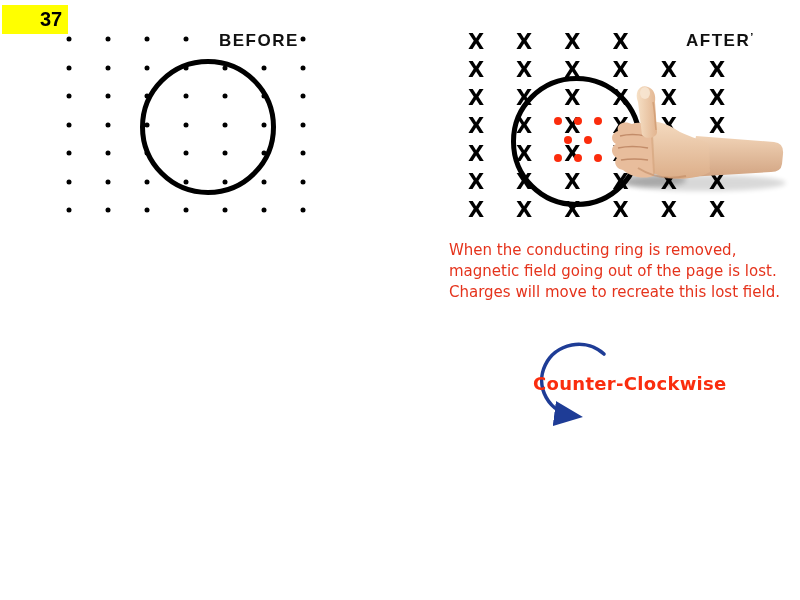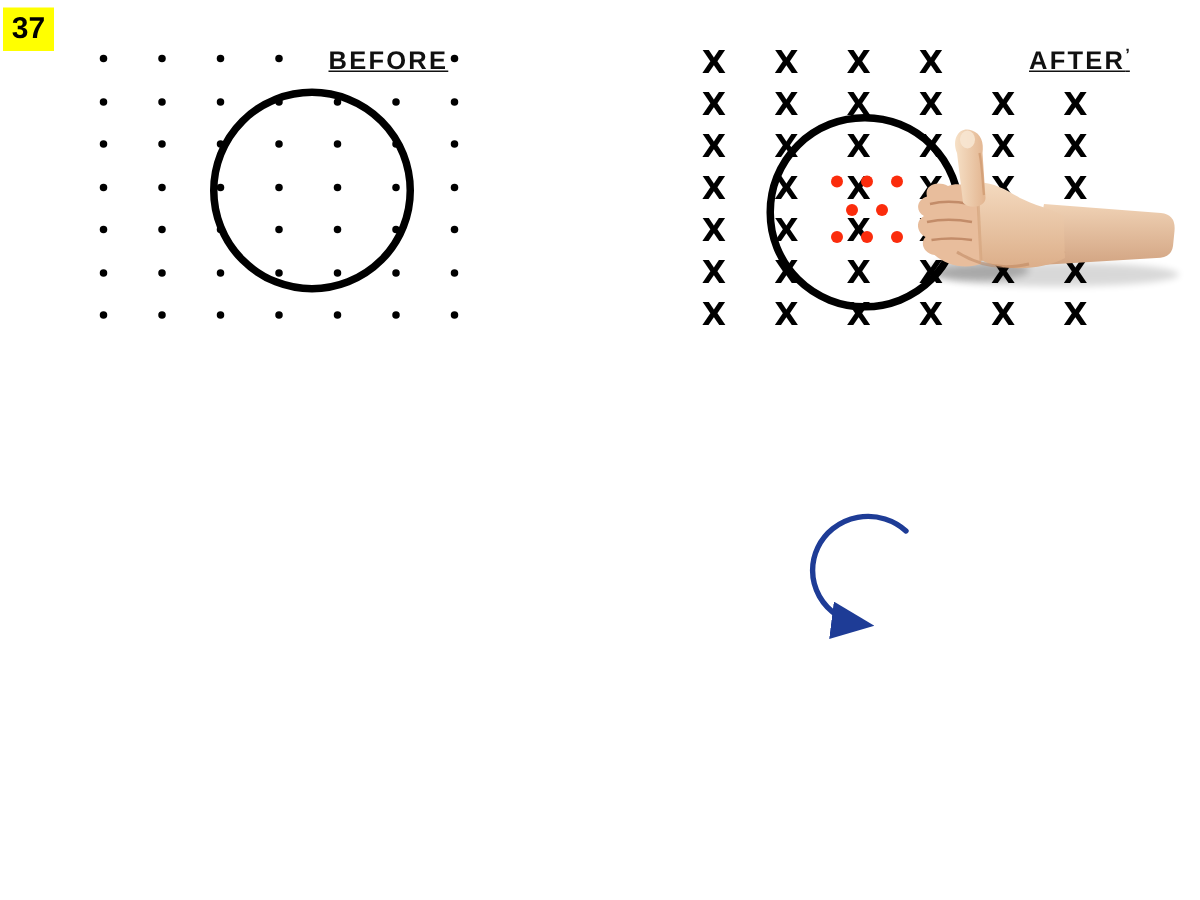--- a/index.html
+++ b/index.html
@@ -5,38 +5,38 @@
   html,body{margin:0;padding:0;background:#888;}
   #root{
     position:relative;width:800px;height:600px;background:#ffffff;
     overflow:hidden;font-family:"Liberation Sans",sans-serif;
   }
   .abs{position:absolute;}
   
   #slide-badge{
     left:2px;top:5px;width:34px;height:29px;
     display:flex;align-items:center;justify-content:center;
-    font-weight:bold;font-size:20px;font-family:"Liberation Sans",sans-serif;
+    font-weight:bold;font-size:20px;font-family:"Liberation Sans",sans-serif;padding-left:32px;
   }
   
   .diagram{left:0;top:0;width:800px;height:600px;pointer-events:none;}
   .dot{
     position:absolute;width:5px;height:5px;border-radius:50%;
     transform:translate(-50%,-50%);
   }
   .xsym{
     position:absolute;transform:translate(-50%,-50%);
     font-family:"DejaVu Sans",sans-serif;font-weight:bold;font-size:21px;line-height:1;
   }
   .ring{
     position:absolute;border-radius:50%;box-sizing:content-box;background:transparent;
   }
   .panel-label{
     position:absolute;font-family:"Liberation Sans",sans-serif;font-weight:bold;
-    font-size:17px;letter-spacing:1.5px;color:#111111;white-space:nowrap;text-decoration:underline;
+    font-size:17px;letter-spacing:1.5px;color:#111111;white-space:nowrap;
   }
   .panel-label .mark{font-size:11px;vertical-align:top;letter-spacing:0;}
   .cdot{
     position:absolute;width:8px;height:8px;border-radius:50%;
     transform:translate(-50%,-50%);
   }
   #explanation{
     left:449px;top:240px;width:345px;
     font-family:"DejaVu Sans",sans-serif;font-size:15px;line-height:21px;
   }
@@ -203,23 +203,25 @@
       <path d="M 26,22 C 22,12 28,4 36,7 C 42,9 44,15 43,22 L 45,52 C 45,58 34,60 30,55 Z" fill="url(#thumbGrad)"></path>
       <ellipse cx="33" cy="13" rx="5" ry="6" fill="#f7e6d2" opacity="0.9"></ellipse>
       <path d="M 41,22 C 43,32 43,42 44,50" stroke="#cf9b72" stroke-width="1.5" fill="none" opacity="0.8"></path>
     </svg>
 
     <div class="panel-label" style="left:686px;top:31px;">
       <span>AFTER</span><span class="mark">’</span>
     </div>
   </div>
 
+  <div id="explanation" class="abs" style="color: rgb(229, 51, 28);">When the conducting ring is removed, magnetic field going out of the page is lost. Charges will move to recreate this lost field.</div>
 
   <svg id="ccw-arrow" class="abs" width="95" height="95" viewBox="0 0 95 95">
     <defs>
       <marker id="ah" markerWidth="8" markerHeight="7" refX="5.5" refY="3.5" orient="auto">
         <path id="ah-path" d="M0,0 L8,3.5 L0,7 Z" fill="#1e3c96"></path>
       </marker>
     </defs>
     <path id="ccw-path" d="M 84 18 A 37 36 0 1 0 54 80" fill="none" stroke="#1e3c96" stroke-width="3.6" stroke-linecap="round" marker-end="url(#ah)"></path>
   </svg>
+  <div id="direction-label" class="abs" style="color: rgb(250, 45, 14);">Counter-Clockwise</div>
 
 </div>
 
 </body></html>

